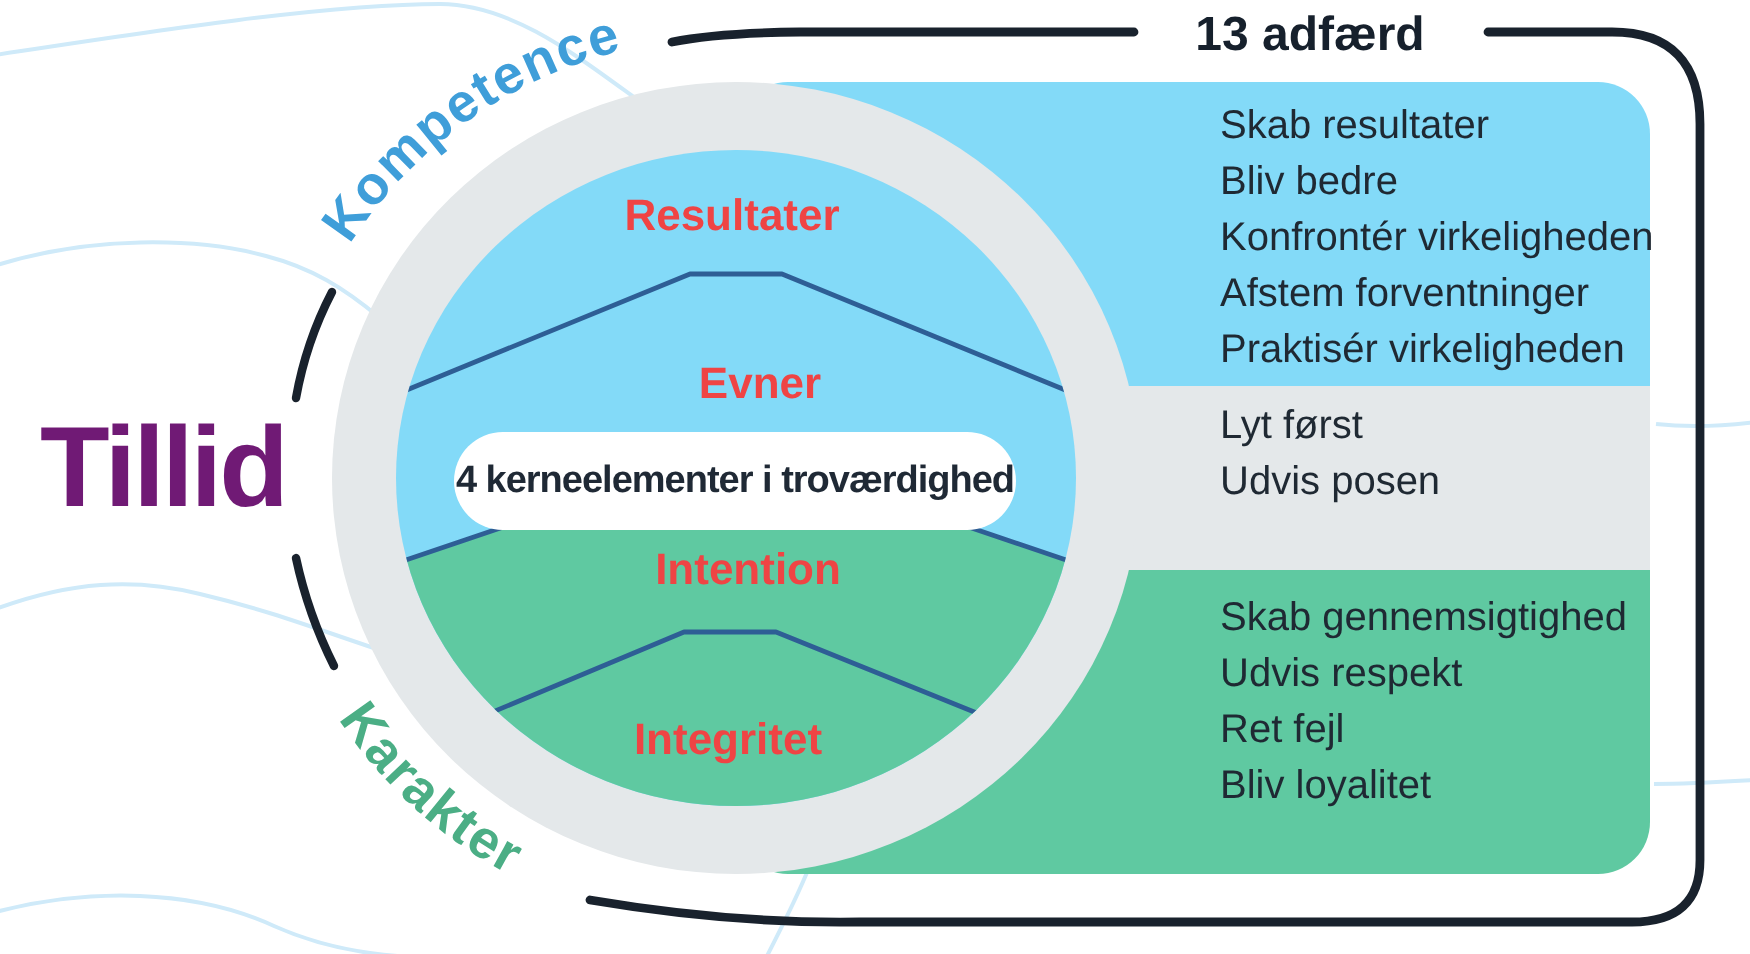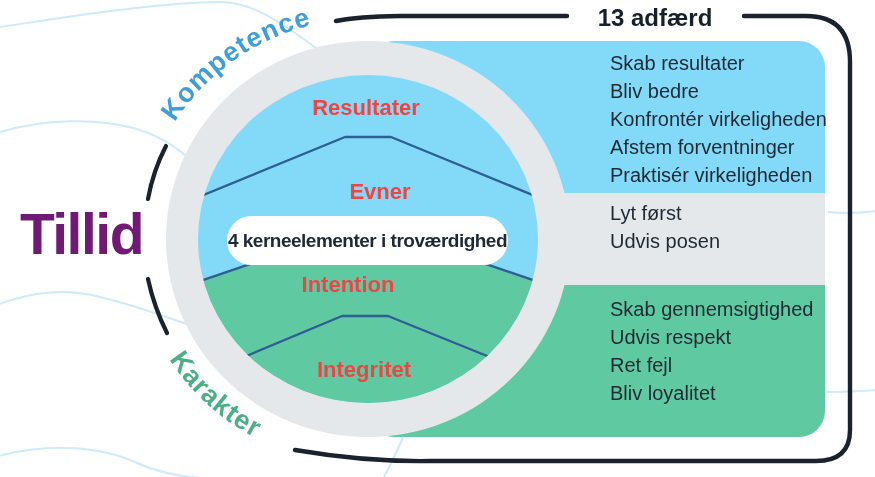--- a/index.html
+++ b/index.html
@@ -86,21 +86,21 @@
       <g fill="none" stroke="#2E5E95" stroke-width="2.4" stroke-linecap="round" stroke-linejoin="round">
         <polyline points="196,198 345,137 391,137 540,198"></polyline>
         <polyline points="150,298 368,224 586,298"></polyline>
         <polyline points="232,362 342,316 388,316 502,362"></polyline>
       </g>
     </g>
   </svg>
 
   <div class="seg-label" style="left:366px;top:108px;">Resultater</div>
   <div class="seg-label" style="left:368px;top:192px;margin-left:12px;">Evner</div>
-  <div class="seg-label" style="left:348px;top:285px;">Intention</div>
+  <div class="seg-label" style="left:374px;top:285px;">Intention</div>
   <div class="seg-label" style="left:364px;top:370px;">Integritet</div>
 
   <div class="pill">
     <span>4 kerneelementer i troværdighed</span>
   </div>
 
   <div class="blist blist-1">
       <div class="line">Skab resultater</div>
       <div class="line">Bliv bedre</div>
       <div class="line">Konfrontér virkeligheden</div>

